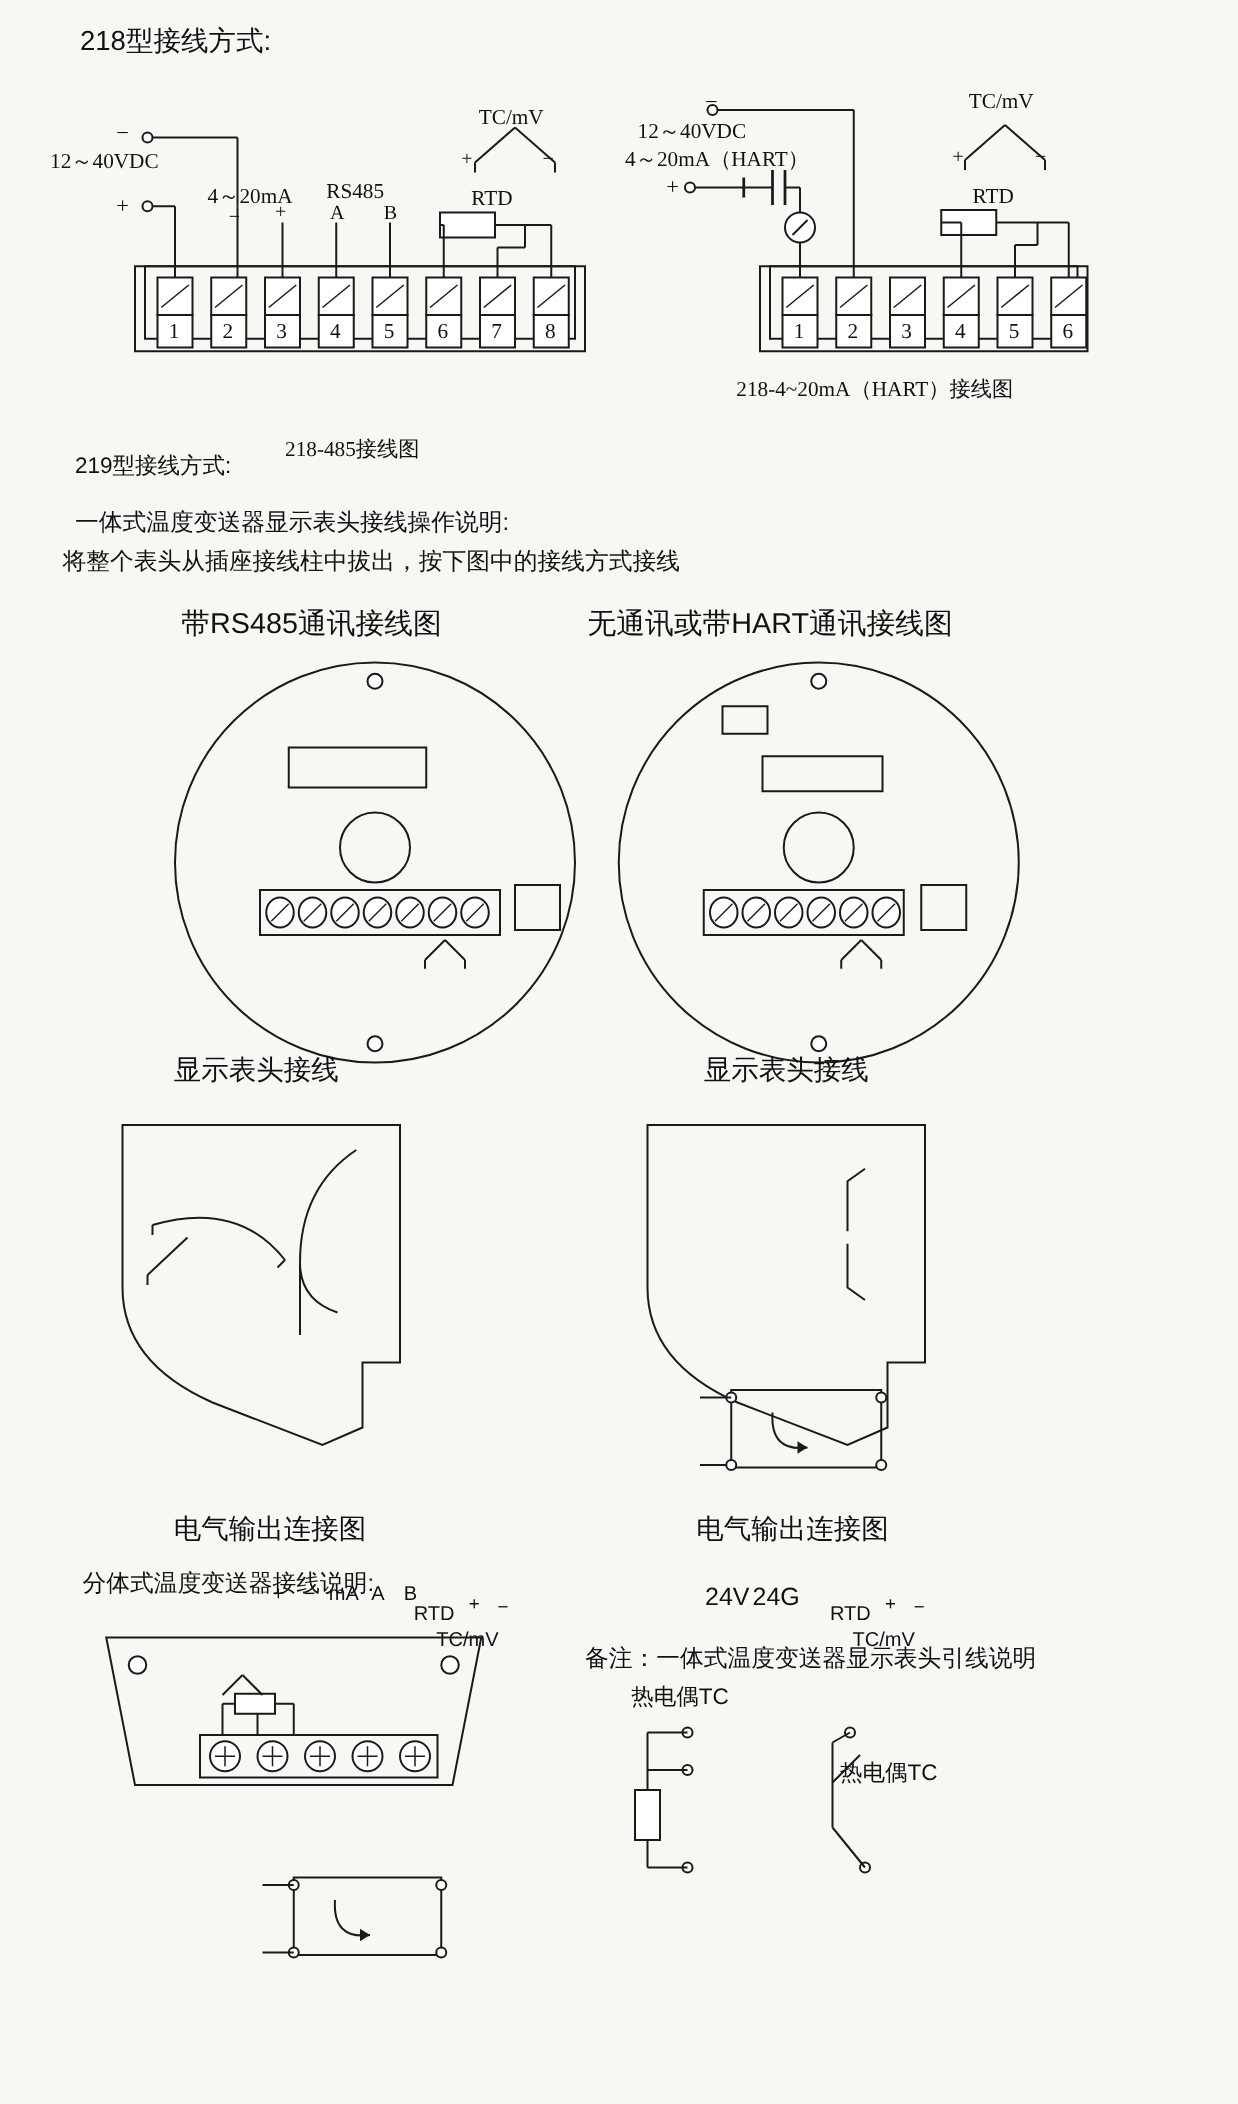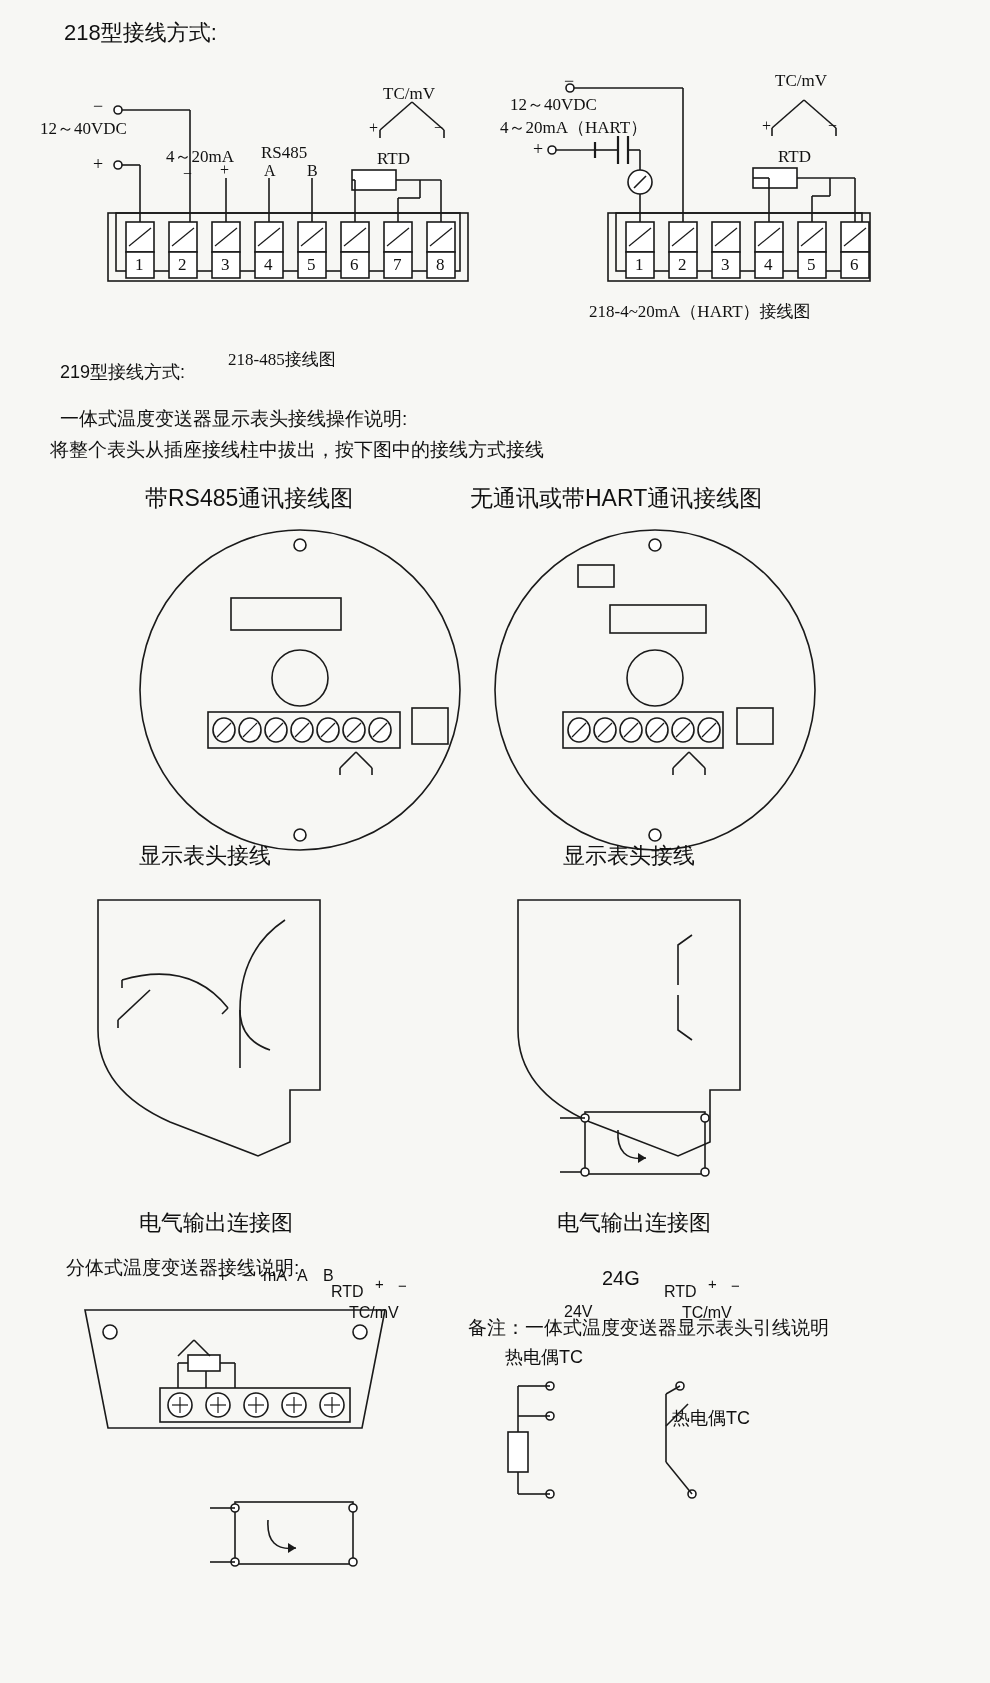--- a/index.html
+++ b/index.html
@@ -264,21 +264,21 @@
         <line class="lnthin" x1="221" y1="217" x2="235" y2="203"></line>
       <ellipse class="white" cx="254" cy="210" rx="11" ry="12"></ellipse>
         <line class="lnthin" x1="247" y1="217" x2="261" y2="203"></line>
     </g>
     <rect class="box" x="282" y="188" width="36" height="36"></rect>
     <line class="ln" x1="218" y1="248" x2="234" y2="232"></line>
     <line class="ln" x1="234" y1="232" x2="250" y2="248"></line>
     <line class="ln" x1="218" y1="248" x2="218" y2="255"></line>
     <line class="ln" x1="250" y1="248" x2="250" y2="255"></line>
   </svg>
-  <div class="t bold" style="left:109px;top:748px;font-size:16px;margin-top:36px;">24V</div>
+  <div class="t bold" style="left:109px;top:748px;font-size:20px;">24V</div>
   <div class="t bold" style="left:147px;top:748px;font-size:20px;">24G</div>
   <div class="t bold" style="left:209px;top:764px;font-size:16px;">RTD</div>
   <div class="t bold" style="left:253px;top:756px;font-size:15px;">+</div>
   <div class="t bold" style="left:276px;top:758px;font-size:15px;">−</div>
   <div class="t bold" style="left:227px;top:785px;font-size:16px;">TC/mV</div>
 </div>
 
 <div class="t bold" style="left:563px;top:845px;font-size:22px;">显示表头接线</div>
 
 <div class="abs" style="left:80px;top:890px;width:400px;height:310px;">

